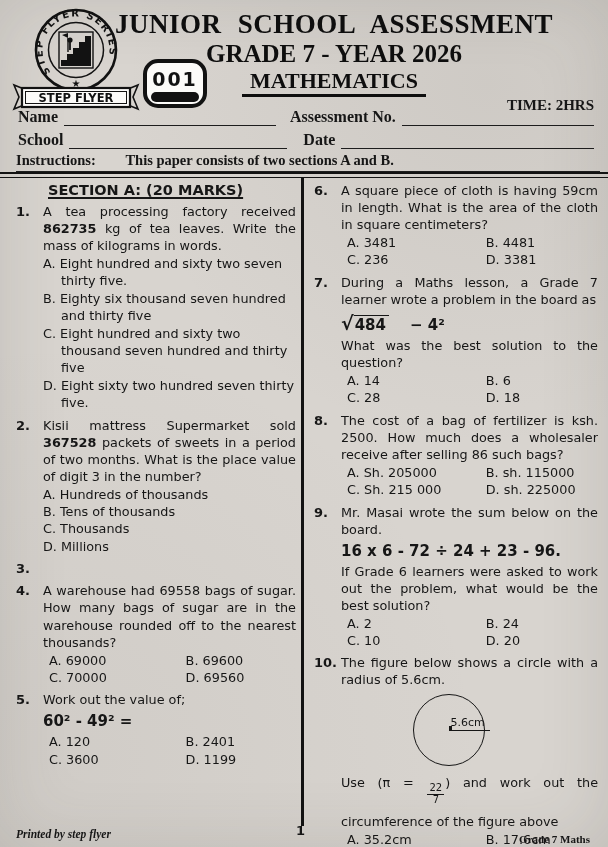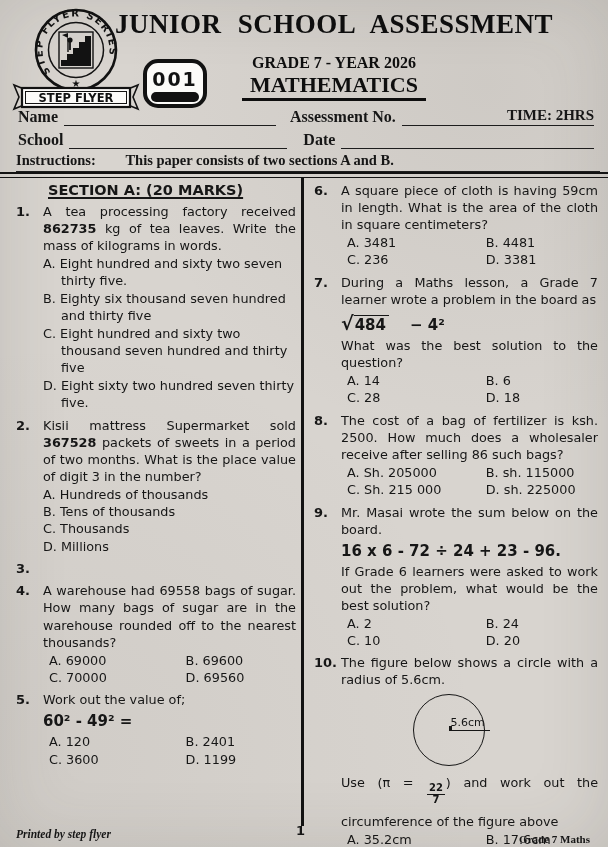--- a/index.html
+++ b/index.html
@@ -10,24 +10,24 @@
                       radial-gradient(circle at 10% 90%, rgba(120,115,108,.08), transparent 45%);
     box-shadow: inset 0 0 70px rgba(60,55,50,.14);
     overflow:hidden; color:#161616;
     font-family:"DejaVu Sans", sans-serif;
   }
   
   .logo { position:absolute; left:12px; top:4px; }
   .titles { position:absolute; left:70px; right:10px; top:10px; text-align:center;
             font-family:"Liberation Serif", serif; font-weight:bold; color:#0e0e0e; }
   .title1 { font-size:27px; letter-spacing:.5px; word-spacing:9px; line-height:1.1; }
-  .title2 { font-size:16px; line-height:1.1; margin-top:14px; }
+  .title2 { font-size:25px; line-height:1.1; margin-top:0; }
   .title3 { font-size:22px; line-height:1.1; margin-top:2px; }
   .title3 span { border-bottom:3.5px solid #0e0e0e; padding:0 8px 1px; }
-  .time { position:absolute; top:107px; right:14px; font-family:"Liberation Serif", serif;
+  .time { position:absolute; top:97px; right:14px; font-family:"Liberation Serif", serif;
           font-weight:bold; font-size:15px; }
   
   .form-row { position:absolute; left:18px; right:14px; display:flex; align-items:flex-end;
               font-family:"Liberation Serif", serif; font-weight:bold; font-size:16px; }
   .row1 { top:108px; } .row2 { top:131px; }
   .flabel { flex:none; padding-right:6px; }
   .blank { border-bottom:1.6px solid #1d1d1d; height:16px; }
   .b-name { width:212px; margin-right:14px; } .b-school { width:218px; margin-right:16px; }
   .b-grow { flex:1; }
   .instr-row { position:absolute; top:152px; left:16px; right:8px;
@@ -59,21 +59,21 @@
   .opts.grid { display:grid; grid-template-columns:54% 46%; }
   .opts.grid .opt { padding-left:6px; text-indent:0; }
   
   .fig-circle { position:relative; width:70px; height:70px; border:1.7px solid #161616;
                 border-radius:50%; margin:6px 0 8px 72px; }
   .radius-line { position:absolute; left:50%; top:50%; width:58%; border-top:1.7px solid #161616; }
   .radius-tick { position:absolute; left:50%; top:50%; width:2.5px; height:5px; margin-top:-4px; background:#161616; }
   .radius-label { position:absolute; left:52%; top:50%; transform:translateY(-104%);
                   font-size:11px; white-space:nowrap; }
   .frac { display:inline-flex; flex-direction:column; vertical-align:-4px; text-align:center;
-          font-size:10px; line-height:1.05; font-weight:bold; margin:8px 1px;align-items:center; }
+          font-size:10px; line-height:1.05; font-weight:normal; margin:8px 1px;align-items:center; }
   .frac .fnum { border-bottom:1.2px solid #161616; padding:0 2px; }
   
   .footer-left { position:absolute; left:16px; bottom:7px; font-family:"Liberation Serif", serif;
                  font-weight:bold; font-style:italic; font-size:11.5px; }
   .footer-page { position:absolute; left:296px; bottom:9px; font-size:13px; font-weight:bold; }
   .footer-right { position:absolute; right:18px; bottom:2px; font-family:"Liberation Serif", serif;
                   font-weight:bold; font-size:11px; }
 </style>
 </head>
 <body>

